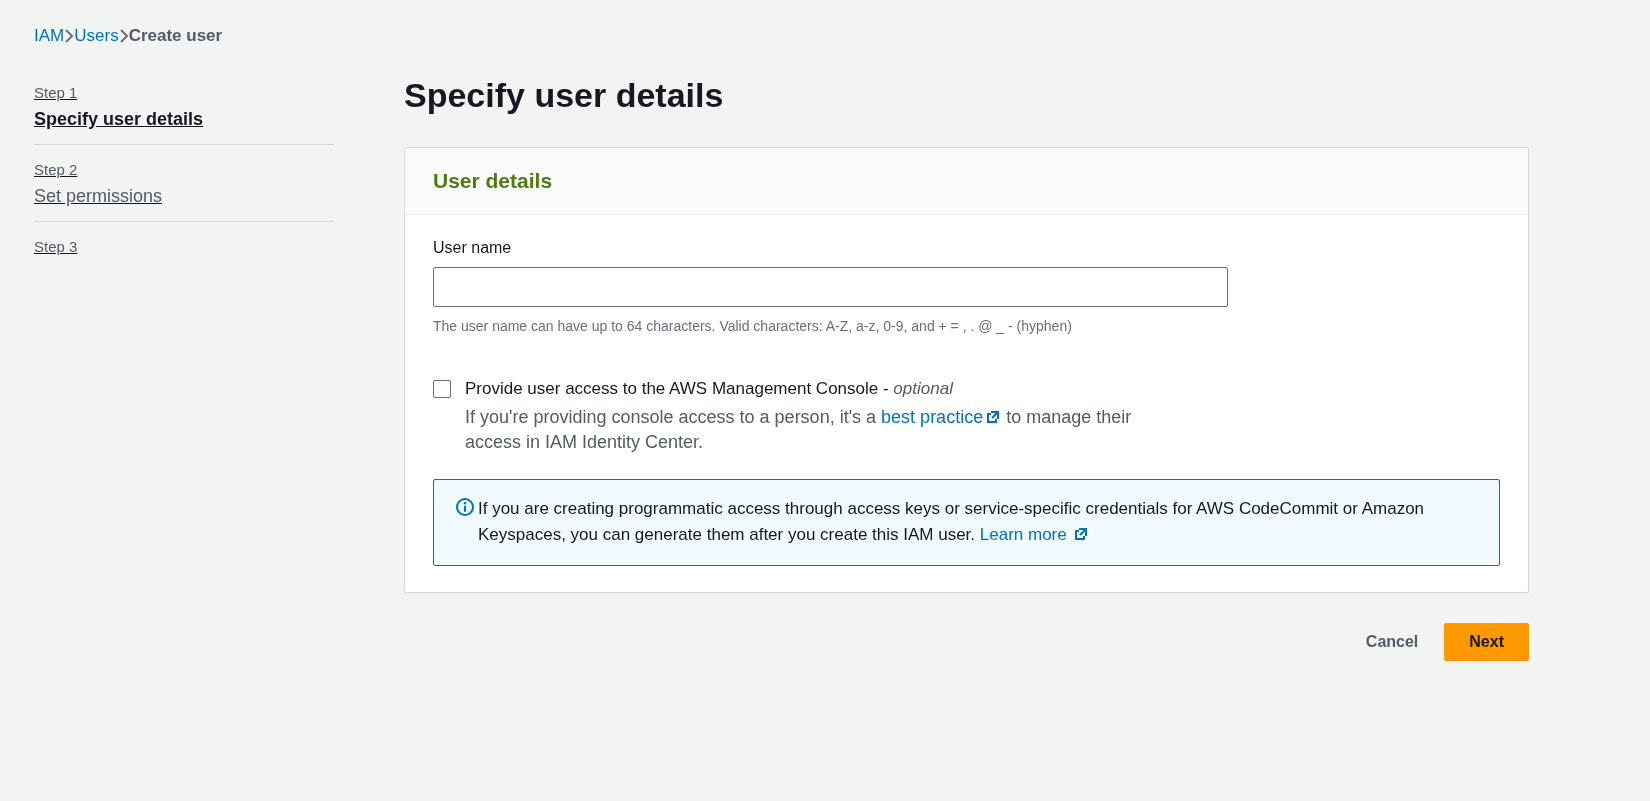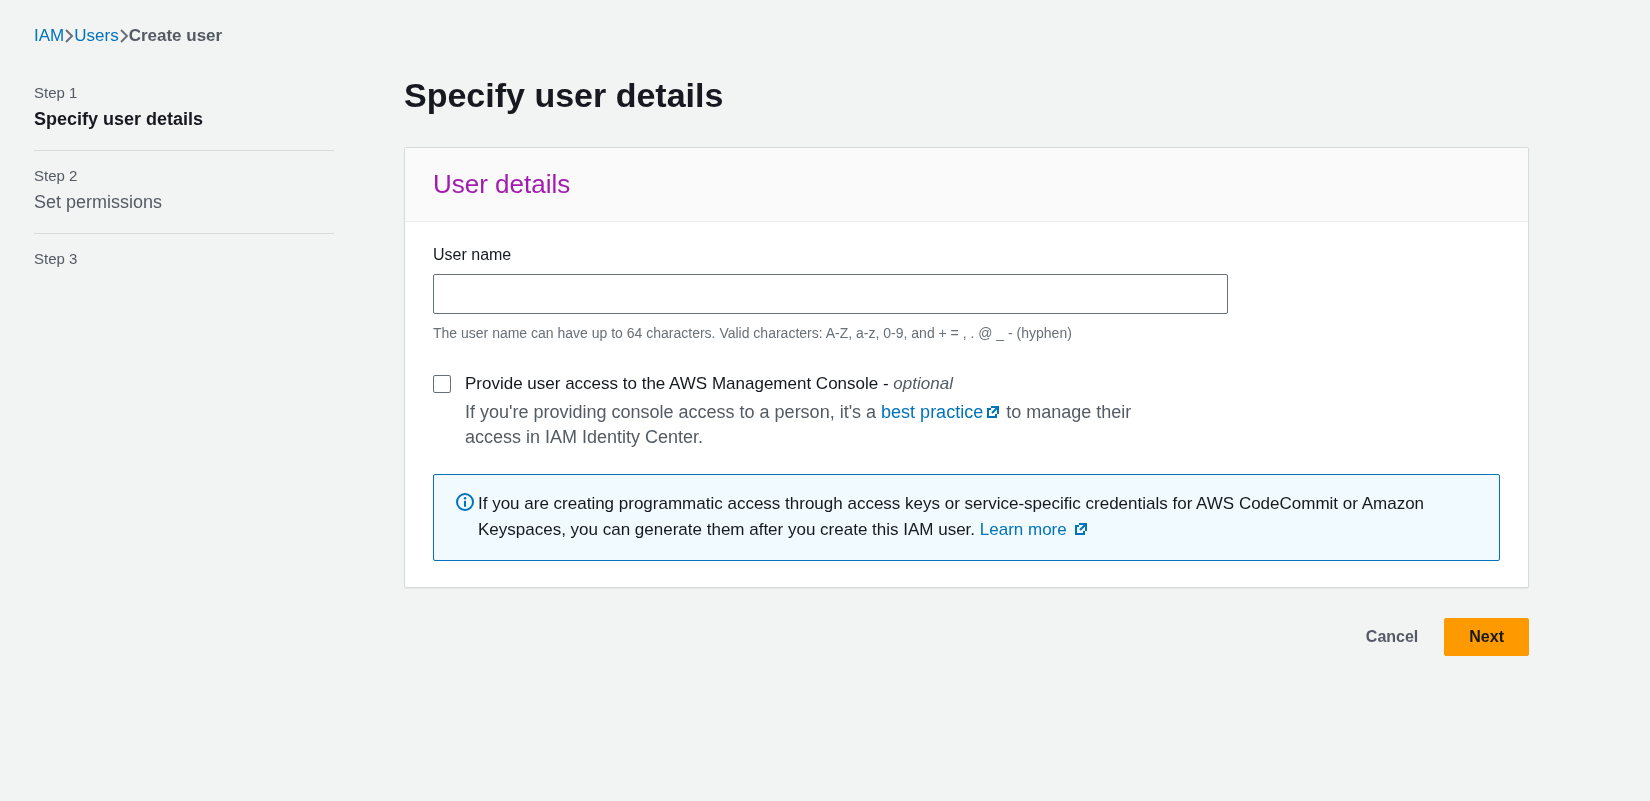--- a/index.html
+++ b/index.html
@@ -34,22 +34,23 @@
   .layout {
     display: grid;
     grid-template-columns: 300px 1fr;
     column-gap: 70px;
     align-items: start;
   }
 
   
   .steps { }
   .step {
-    padding: 14px 0 18px 0;
+    padding: 14px 0 12px 0;
     border-bottom: 1px solid #d5dbdb;
+    text-decoration: underline;
   }
   .step:last-child { border-bottom: none; }
   .step-kicker {
     font-size: 15px;
     color: #545b64;
     margin-bottom: 4px;
   }
   .step-title {
     font-size: 18px;
     color: #545b64;
@@ -75,23 +76,23 @@
     border: 1px solid #d5dbdb;
     border-radius: 2px;
     box-shadow: 0 1px 1px rgba(0,0,0,0.05);
   }
   .panel-header {
     padding: 18px 28px;
     border-bottom: 1px solid #eaeded;
     background: #fafafa;
   }
   .panel-header h2 {
-    font-size: 26px;
-    font-weight: 400;
-    color: #a21caf;
+    font-size: 21px;
+    font-weight: 700;
+    color: #4d7c0f;
   }
   .panel-body {
     padding: 22px 28px 26px 28px;
   }
 
   
   .field-label {
     font-size: 16px;
     color: #16191f;
     margin-bottom: 8px;
@@ -111,21 +112,21 @@
   .hint {
     font-size: 14px;
     color: #687078;
     margin-top: 10px;
   }
 
   
   .check-row {
     display: flex;
     gap: 14px;
-    margin-top: 28px;
+    margin-top: 40px;
     align-items: flex-start;
   }
   .check-row input[type="checkbox"] {
     width: 18px;
     height: 18px;
     margin-top: 3px;
     border: 1px solid #687078;
     border-radius: 2px;
     appearance: none;
     background: #fff;

